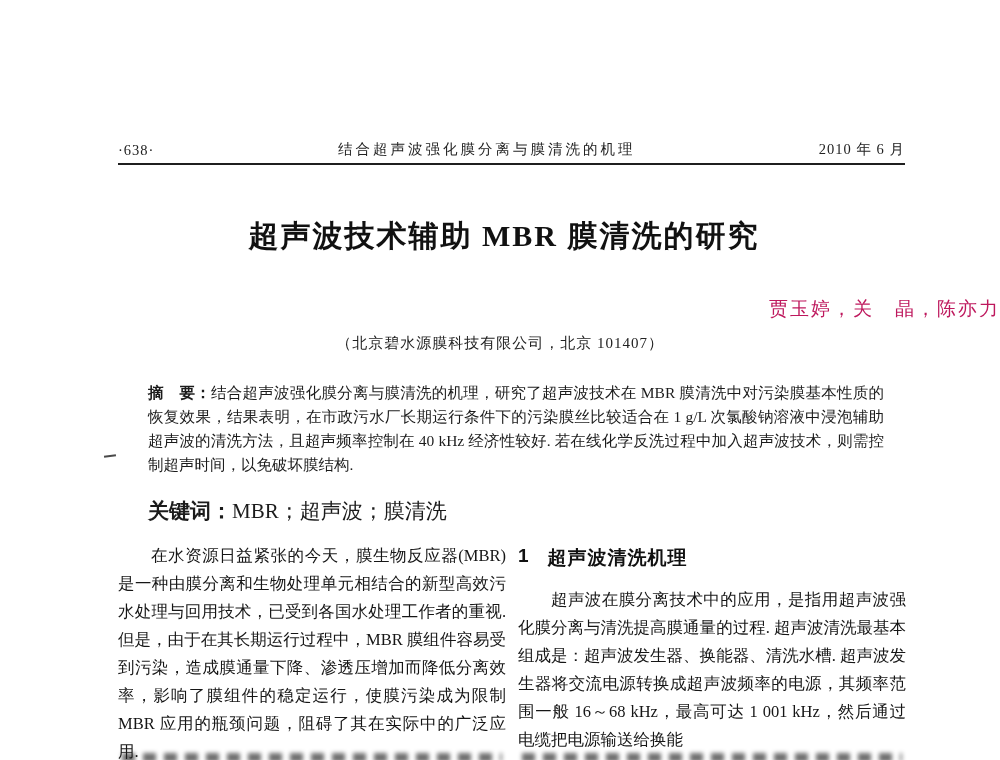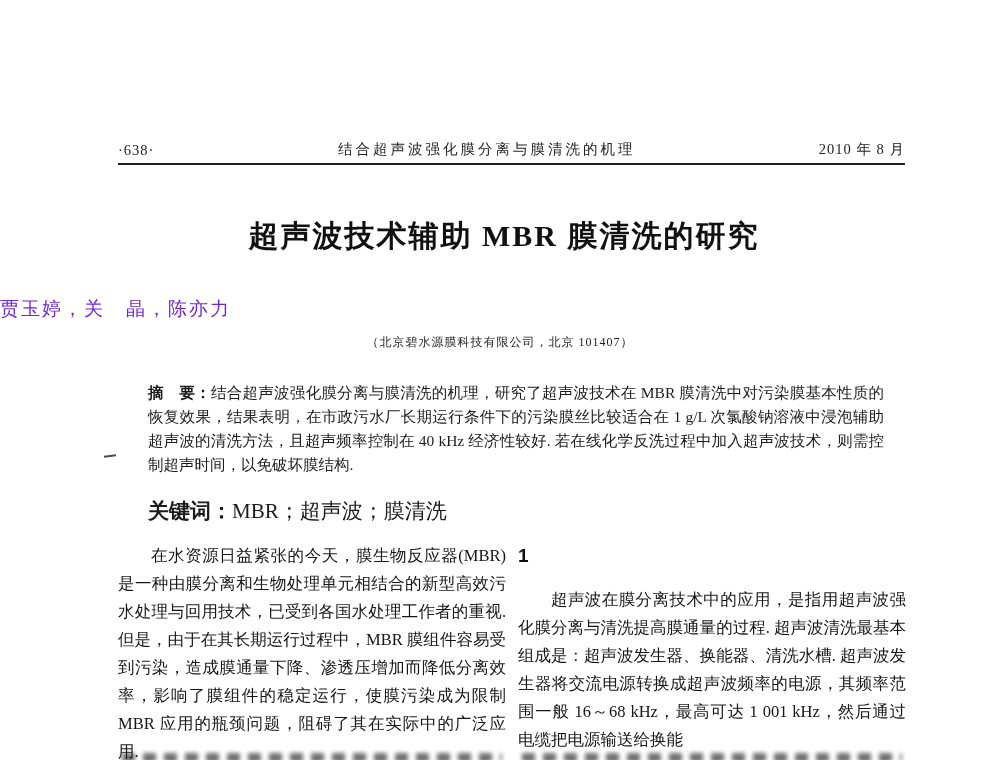--- a/index.html
+++ b/index.html
@@ -22,25 +22,25 @@
     position:absolute;left:118px;top:163px;width:787px;height:0;
     border-top:2.5px solid #1f1f1f;
   }
   
   .title{
     position:absolute;left:0;top:212px;width:1000px;
     text-align:center;font-size:30px;font-weight:bold;letter-spacing:2px;color:#111;
   }
   .authors{
     position:absolute;left:0;top:296px;width:1000px;
-    text-align:left;font-size:19px;letter-spacing:2px;color:#6d28d9;
+    text-align:right;font-size:19px;letter-spacing:2px;color:#be185d;
   }
   .affiliation{
     position:absolute;left:0;top:334px;width:1000px;
-    text-align:center;font-size:12px;letter-spacing:1px;color:#222;
+    text-align:center;font-size:15px;letter-spacing:1px;color:#222;
   }
   
   .abstract{
     position:absolute;left:148px;top:381px;width:736px;
     font-size:15.5px;line-height:24px;text-align:justify;color:#1b1b1b;
   }
   .abstract b,.keywords b{font-weight:bold;}
   .keywords{
     position:absolute;left:148px;top:499px;width:736px;
     font-size:21px;line-height:24px;color:#1b1b1b;
@@ -75,21 +75,21 @@
   .cut-right{left:522px;width:380px;}
 </style>
 </head>
 <body>
 
 <div class="page">
 
   <div class="header-row">
     <span>·638·</span>
     <span class="header-center">结合超声波强化膜分离与膜清洗的机理</span>
-    <span>2010 年 8 月</span>
+    <span>2010 年 6 月</span>
   </div>
   <div class="header-rule"></div>
 
   <h1 class="title" style="margin:4px;">超声波技术辅助 MBR 膜清洗的研究</h1>
   <div class="authors">贾玉婷，关　晶，陈亦力</div>
   <div class="affiliation">（北京碧水源膜科技有限公司，北京 101407）</div>
 
   <div class="abstract">
     <b>摘　要：</b><span>结合超声波强化膜分离与膜清洗的机理，研究了超声波技术在 MBR 膜清洗中对污染膜基本性质的恢复效果，结果表明，在市政污水厂长期运行条件下的污染膜丝比较适合在 1 g/L 次氯酸钠溶液中浸泡辅助超声波的清洗方法，且超声频率控制在 40 kHz 经济性较好. 若在线化学反洗过程中加入超声波技术，则需控制超声时间，以免破坏膜结构.</span>
   </div>
@@ -97,20 +97,21 @@
   <div class="keywords">
     <b>关键词：</b><span>MBR；超声波；膜清洗</span>
   </div>
 
   <div class="col col-left">
     <p>在水资源日益紧张的今天，膜生物反应器(MBR)是一种由膜分离和生物处理单元相结合的新型高效污水处理与回用技术，已受到各国水处理工作者的重视. 但是，由于在其长期运行过程中，MBR 膜组件容易受到污染，造成膜通量下降、渗透压增加而降低分离效率，影响了膜组件的稳定运行，使膜污染成为限制 MBR 应用的瓶颈问题，阻碍了其在实际中的广泛应用.</p>
   </div>
 
   <div class="section-heading">
     <span>1</span>
+    <span>超声波清洗机理</span>
   </div>
   <div class="col col-right col-right-text">
     <p>超声波在膜分离技术中的应用，是指用超声波强化膜分离与清洗提高膜通量的过程. 超声波清洗最基本组成是：超声波发生器、换能器、清洗水槽. 超声波发生器将交流电源转换成超声波频率的电源，其频率范围一般 16～68 kHz，最高可达 1 001 kHz，然后通过电缆把电源输送给换能</p>
   </div>
 
   <div class="scan-dash"></div>
   <div class="cut-line cut-left"></div>
   <div class="cut-line cut-right"></div>
 
 </div>

